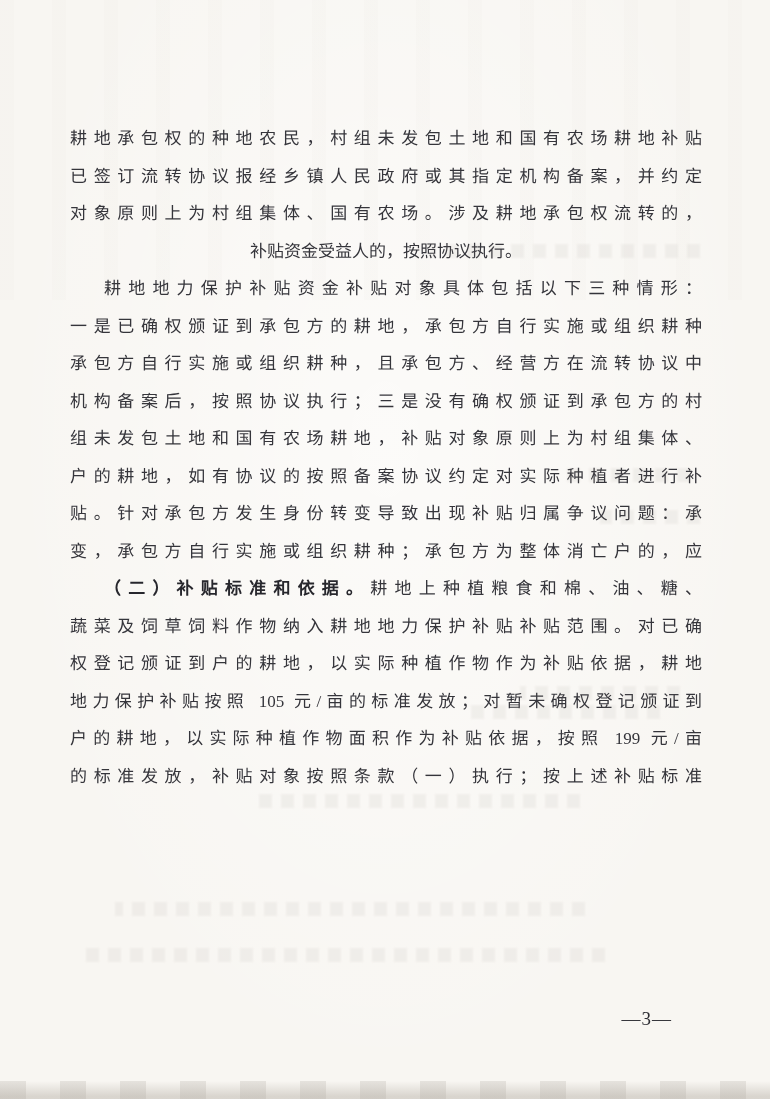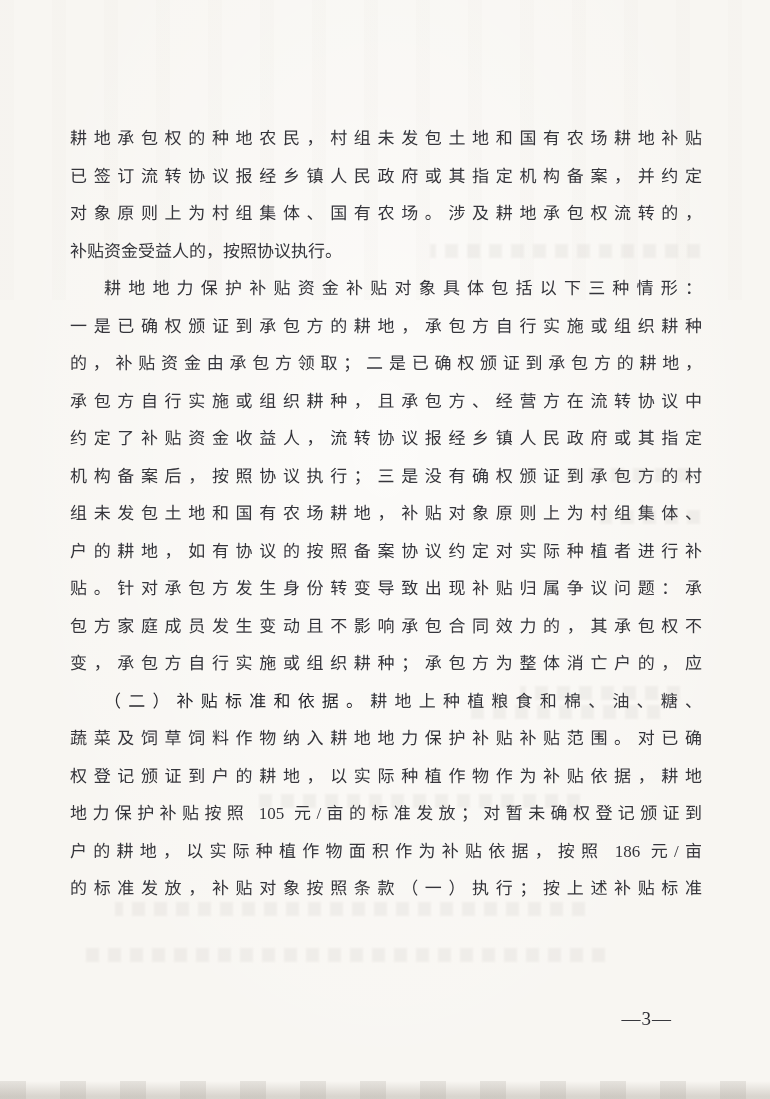--- a/index.html
+++ b/index.html
@@ -36,33 +36,33 @@
     left: 70px;
     top: 120px;
     width: 632px;
     color: #35353b;
     font-size: 17px;
   }
   .line {
     height: 37.5px;
     line-height: 37.5px;
     white-space: nowrap;
-    text-align: left;
+    text-align: center;
   }
   .line.fill {
     white-space: normal;
     text-align: justify;
     text-align-last: justify;
     text-justify: inter-character;
   }
   .line.indent {
     text-indent: 2em;
   }
   .line .bold {
-    font-weight: 400;
+    font-weight: 700;
     color: #27272d;
   }
   .page-number {
     position: absolute;
     top: 1008px;
     right: 98px;
     font-size: 19px;
     letter-spacing: 1px;
     color: #2e2e34;
   }
@@ -98,34 +98,31 @@
   <div class="streaks"></div>
 
   <div class="text-block">
 
   <div class="line fill"><span>耕地承包权的种地农民，村组未发包土地和国有农场耕地补贴</span></div>
       <div class="line fill"><span>已签订流转协议报经乡镇人民政府或其指定机构备案，并约定</span></div>
       <div class="line fill"><span>对象原则上为村组集体、国有农场。涉及耕地承包权流转的，</span></div>
       <div class="line"><span>补贴资金受益人的，按照协议执行。</span></div>
       <div class="line fill indent"><span>耕地地力保护补贴资金补贴对象具体包括以下三种情形：</span></div>
       <div class="line fill"><span>一是已确权颁证到承包方的耕地，承包方自行实施或组织耕种</span></div>
-      <div class="line fill"><span>的，补贴资金由承包方领取；二是已确权颁证到承包方的耕地，</span></div>
       <div class="line fill"><span>承包方自行实施或组织耕种，且承包方、经营方在流转协议中</span></div>
-      <div class="line fill"><span>约定了补贴资金收益人，流转协议报经乡镇人民政府或其指定</span></div>
       <div class="line fill"><span>机构备案后，按照协议执行；三是没有确权颁证到承包方的村</span></div>
       <div class="line fill"><span>组未发包土地和国有农场耕地，补贴对象原则上为村组集体、</span></div>
       <div class="line fill"><span>户的耕地，如有协议的按照备案协议约定对实际种植者进行补</span></div>
       <div class="line fill"><span>贴。针对承包方发生身份转变导致出现补贴归属争议问题：承</span></div>
-      <div class="line fill"><span>包方家庭成员发生变动且不影响承包合同效力的，其承包权不</span></div>
       <div class="line fill"><span>变，承包方自行实施或组织耕种；承包方为整体消亡户的，应</span></div>
       <div class="line fill indent"><span class="bold">（二）补贴标准和依据。</span><span>耕地上种植粮食和棉、油、糖、</span></div>
       <div class="line fill"><span>蔬菜及饲草饲料作物纳入耕地地力保护补贴补贴范围。对已确</span></div>
       <div class="line fill"><span>权登记颁证到户的耕地，以实际种植作物作为补贴依据，耕地</span></div>
       <div class="line fill"><span>地力保护补贴按照 105 元/亩的标准发放；对暂未确权登记颁证到</span></div>
-      <div class="line fill"><span>户的耕地，以实际种植作物面积作为补贴依据，按照 186 元/亩</span></div>
+      <div class="line fill"><span>户的耕地，以实际种植作物面积作为补贴依据，按照 199 元/亩</span></div>
       <div class="line fill"><span>的标准发放，补贴对象按照条款（一）执行；按上述补贴标准</span></div>
     </div>
 
   <div class="page-number">—3—</div>
 
   <div class="bottom-shadow"></div>
 <div class="bleed" style="left: 430px; top: 244px; width: 270px;"></div>
     <div class="bleed" style="left: 560px; top: 468px; width: 130px;"></div>
     <div class="bleed" style="left: 600px; top: 510px; width: 100px;"></div>
     <div class="bleed" style="left: 520px; top: 686px; width: 160px;"></div>

